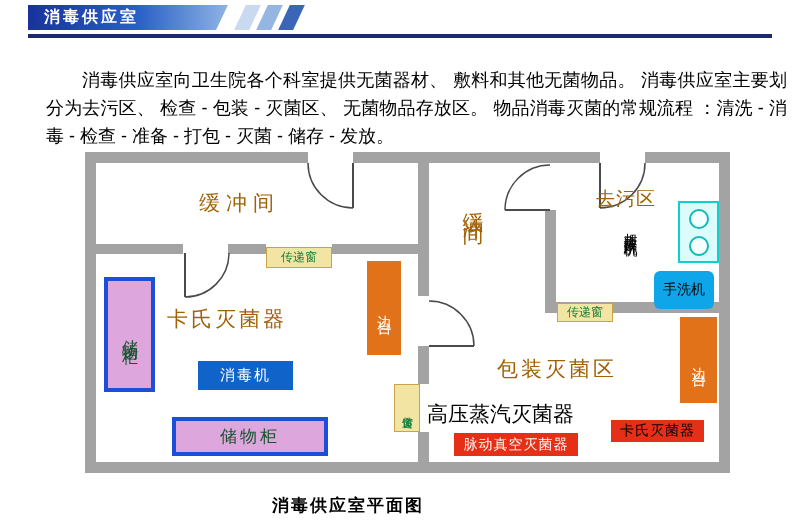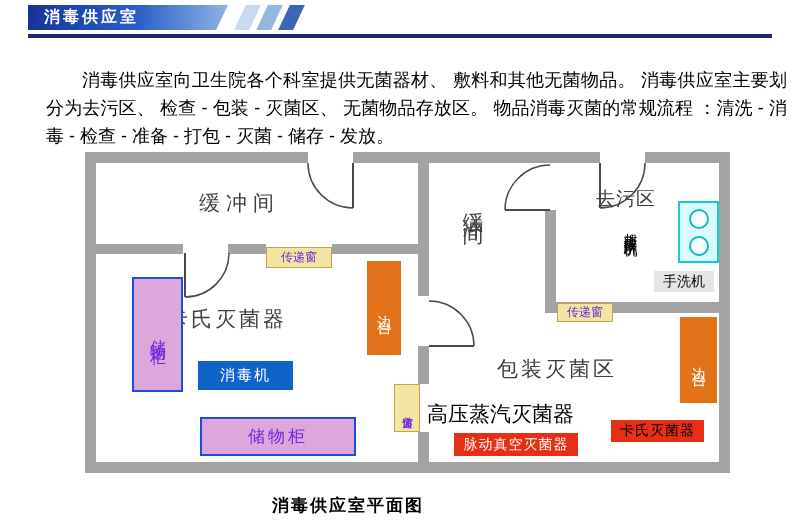--- a/index.html
+++ b/index.html
@@ -21,25 +21,25 @@
   .s3{left:284px;background:#3b66b8;}
   .rule{position:absolute;left:28px;top:34px;width:744px;height:4px;background:#1b2a6e;}
   
   .intro{
     position:absolute;left:30px;top:50px;width:741px;margin:16px;
     font-size:18px;line-height:28px;text-indent:2em;text-align:justify;color:#000;
   }
   
   .wall{position:absolute;background:#a3a3a3;}
   .doors{position:absolute;left:0;top:0;pointer-events:none;}
-  .room-label{position:absolute;font-size:21px;letter-spacing:3px;color:#404040;white-space:nowrap;}
+  .room-label{position:absolute;font-size:21px;letter-spacing:3px;color:#a16207;white-space:nowrap;}
   .v{writing-mode:vertical-rl;text-orientation:upright;}
   .box{position:absolute;display:flex;align-items:center;justify-content:center;box-sizing:border-box;}
-  .cab{border:2px solid #1d4ed8;color:#6d28d9;margin-left:28px;}
-  .pw{border:1px solid #c9a348;font-size:12px;color:#6d28d9;z-index:3;}
+  .cab{border:4px solid #1d4ed8;color:#14532d;}
+  .pw{border:1px solid #c9a348;font-size:12px;color:#15803d;z-index:3;}
   .orange-txt{color:#fff;font-size:15px;letter-spacing:5px;}
   .sink-box{border:2px solid #12cfcf;flex-direction:column;gap:7px;}
   .sink-circle{width:20px;height:20px;border-radius:50%;border:2px solid #12b9b9;background:#f6ffff;box-sizing:border-box;}
   .small-label{position:absolute;font-size:21px;color:#000;white-space:nowrap;}
   .caption{
     position:absolute;left:0;top:494px;width:696px;text-align:center;
     font-size:17px;font-weight:bold;letter-spacing:2px;color:#000;
   }
 </style>
 </head>
@@ -95,21 +95,21 @@
   <div class="box cab v" style="left: 104px; top: 277px; width: 51px; height: 115px; font-size: 16px; letter-spacing: 5px; background-color: rgb(221, 166, 221);">储物柜</div>
   <div class="box" style="left: 198px; top: 361px; width: 95px; height: 29px; color: rgb(255, 255, 255); font-size: 15px; letter-spacing: 2px; background-color: rgb(16, 99, 200);">消毒机</div>
   <div class="box cab" style="left: 172px; top: 417px; width: 156px; height: 39px; font-size: 17px; letter-spacing: 3px; background-color: rgb(221, 166, 221);">储物柜</div>
   <div class="box v orange-txt" style="left: 367px; top: 261px; width: 34px; height: 94px; background-color: rgb(226, 114, 26);">边台</div>
   <div class="box pw" style="left: 266px; top: 247px; width: 66px; height: 21px; background-color: rgb(242, 228, 162);">传递窗</div>
 
   <div class="box sink-box" style="left: 678px; top: 201px; width: 41px; height: 62px; background-color: rgb(220, 251, 251);">
     <span class="sink-circle"></span>
     <span class="sink-circle"></span>
   </div>
-  <div class="box" style="left: 654px; top: 271px; width: 60px; height: 21px; font-size: 14px; background-color: #e5e5e5;">手洗机</div>
+  <div class="box" style="left: 654px; top: 271px; width: 60px; height: 38px; font-size: 14px; background-color: #0ea5e9; border-radius: 6px;">手洗机</div>
   <div class="small-label v" style="left:621px;top:221px;font-size:14px;letter-spacing:2px;background:#fff;z-index:4;padding:1px;">超声波清洗机</div>
   <div class="box pw" style="left: 557px; top: 303px; width: 56px; height: 19px; background-color: rgb(242, 228, 162);">传递窗</div>
   <div class="box v orange-txt" style="left: 680px; top: 317px; width: 37px; height: 86px; background-color: rgb(226, 114, 26);">边台</div>
   <div class="box pw v" style="left: 394px; top: 384px; width: 26px; height: 48px; font-size: 11px; background-color: rgb(242, 228, 162);">传递窗</div>
   <div class="small-label" style="left:427px;top:400px;">高压蒸汽灭菌器</div>
   <div class="box" style="left: 454px; top: 433px; width: 124px; height: 23px; color: rgb(255, 255, 255); font-size: 14px; letter-spacing: 1px; z-index: 3; background-color: rgb(230, 47, 23);">脉动真空灭菌器</div>
   <div class="box" style="left: 611px; top: 420px; width: 93px; height: 22px; color: rgb(0, 0, 0); font-size: 14px; letter-spacing: 1px; z-index: 3; background-color: rgb(230, 47, 23);">卡氏灭菌器</div>
 </div>
 
 <div class="caption">消毒供应室平面图</div>

